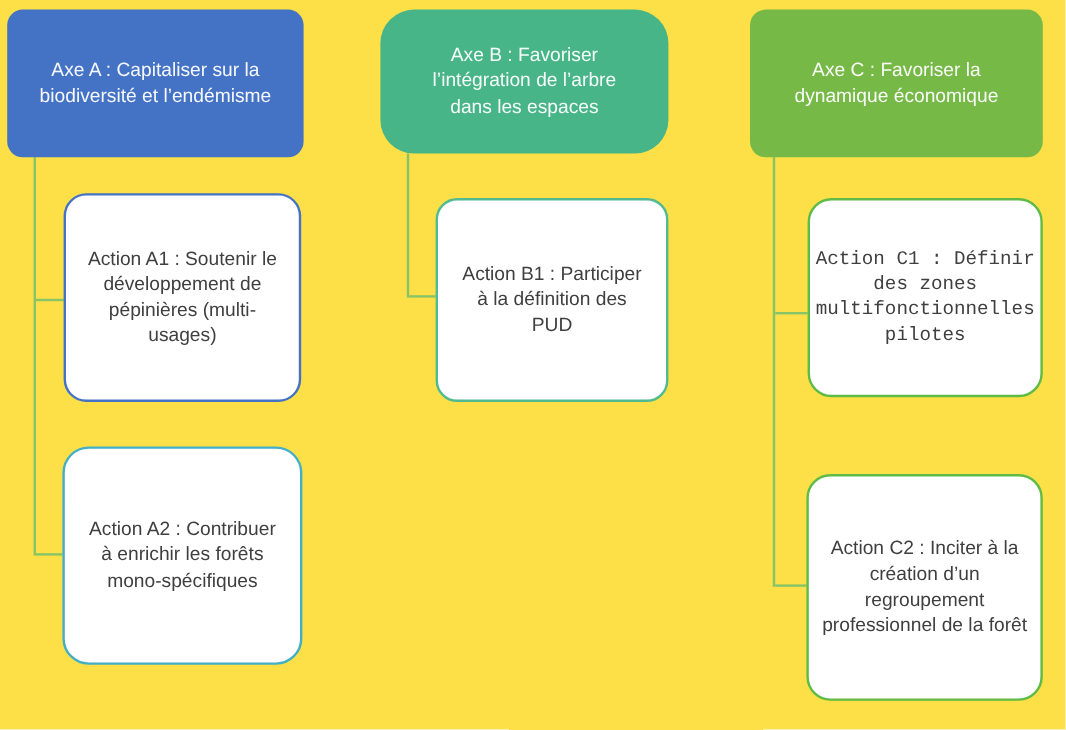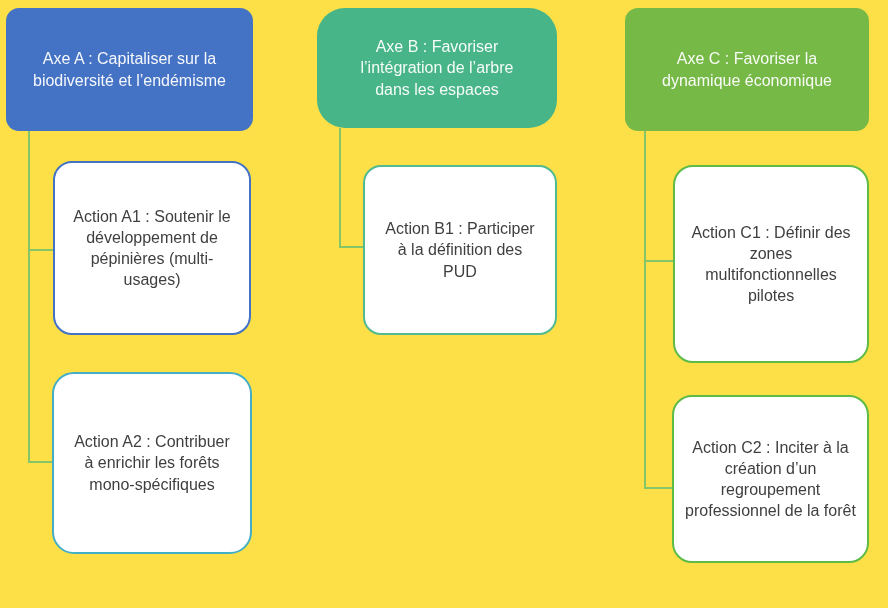--- a/index.html
+++ b/index.html
@@ -57,22 +57,22 @@
     color: #3F3F3F;
     font-size: 16px;
     line-height: 1.32;
     box-sizing: border-box;
     border-style: solid;
     border-width: 2px;
   }
   #actA1 { left: 53px;  top: 161px; width: 198px; height: 174px; border-color: #4472C4; border-radius: 19px; padding: 0 13px; }
   #actA2 { left: 52px;  top: 372px; width: 200px; height: 182px; border-color: #43AFC6; border-radius: 22px; padding: 0 15px; }
   #actB1 { left: 363px; top: 165px; width: 194px; height: 170px; border-color: #52BA91; border-radius: 18px; padding: 0 18px; justify-content: center; }
-  #actC1 { left: 673px; top: 165px; width: 196px; height: 198px; border-color: #5DBB46; border-radius: 20px; padding: 0 10px; }
-  #actC2 { left: 672px; top: 395px; width: 197px; height: 168px; border-color: #5DBB46; border-radius: 20px; padding: 0 4px; align-items: center; }
+  #actC1 { left: 673px; top: 165px; width: 196px; height: 166px; border-color: #5DBB46; border-radius: 20px; padding: 0 10px; font-family: Liberation Mono, monospace; }
+  #actC2 { left: 672px; top: 395px; width: 197px; height: 189px; border-color: #5DBB46; border-radius: 20px; padding: 0 4px; align-items: center; }
 </style>
 </head>
 <body>
 
 <div class="canvas">
 
   <div class="conn v" id="connA-v"></div>
   <div class="conn h" id="connA-h1"></div>
   <div class="conn h" id="connA-h2"></div>
   <div class="conn v" id="connB-v"></div>

